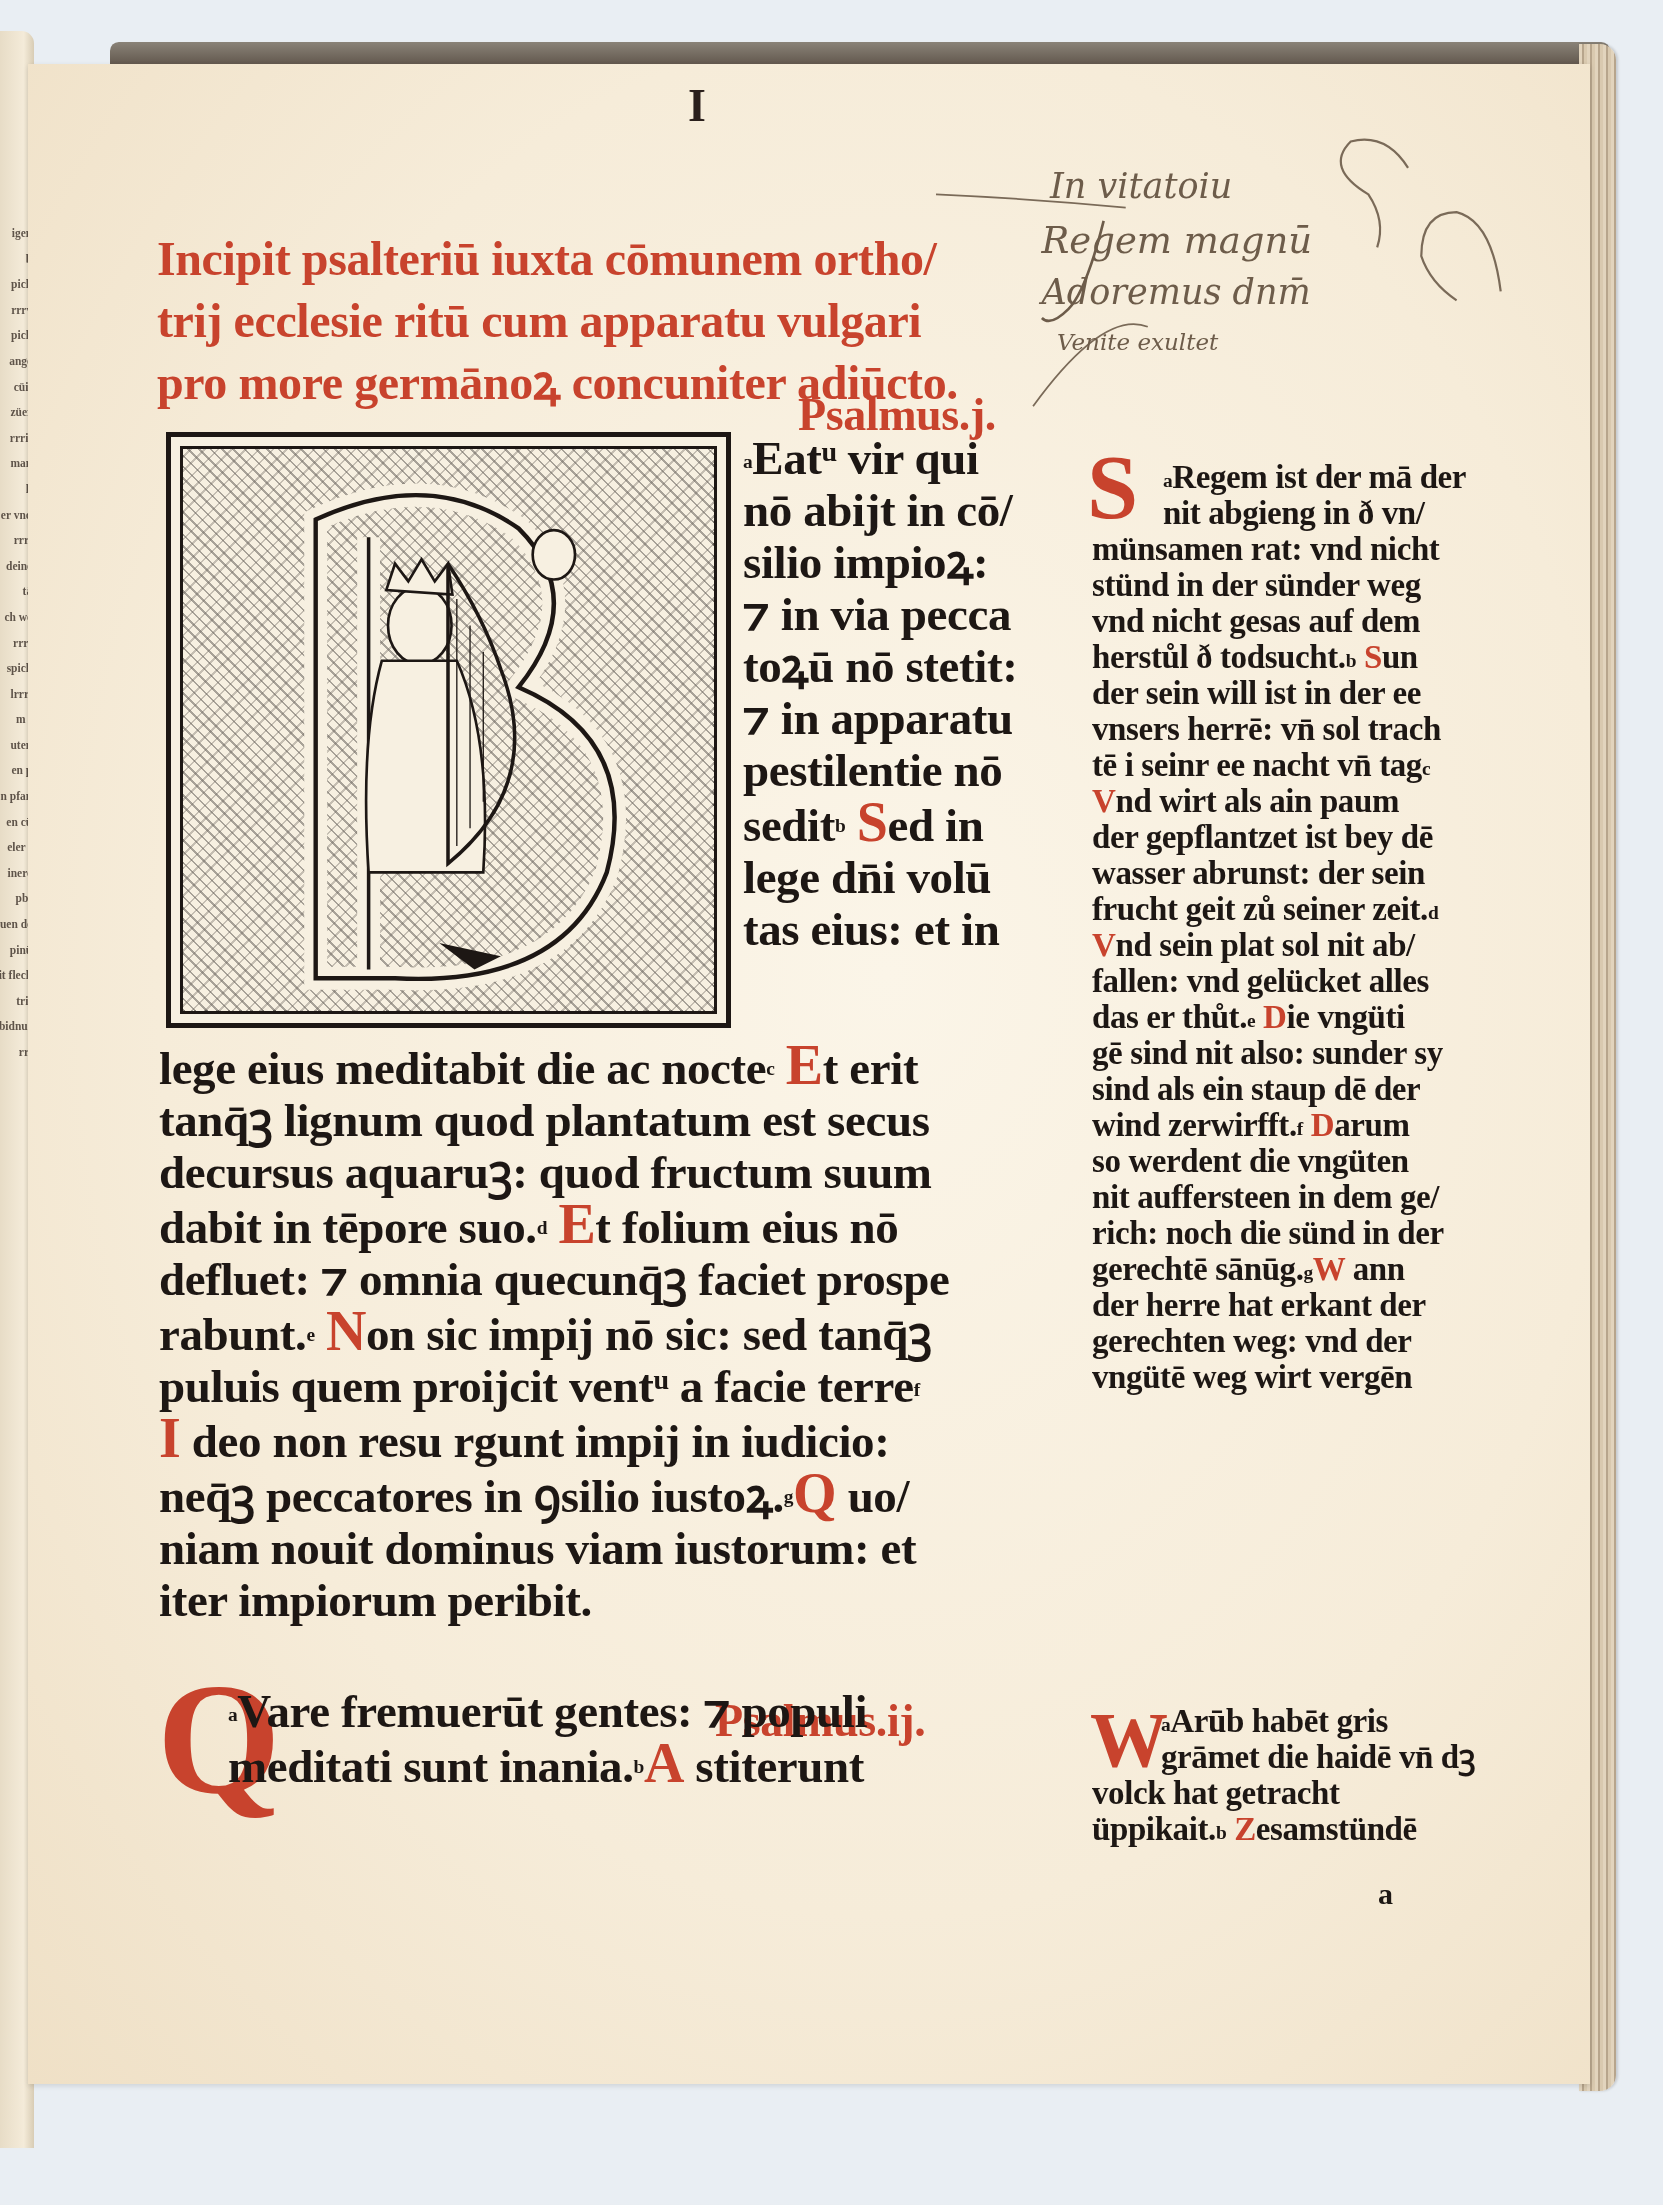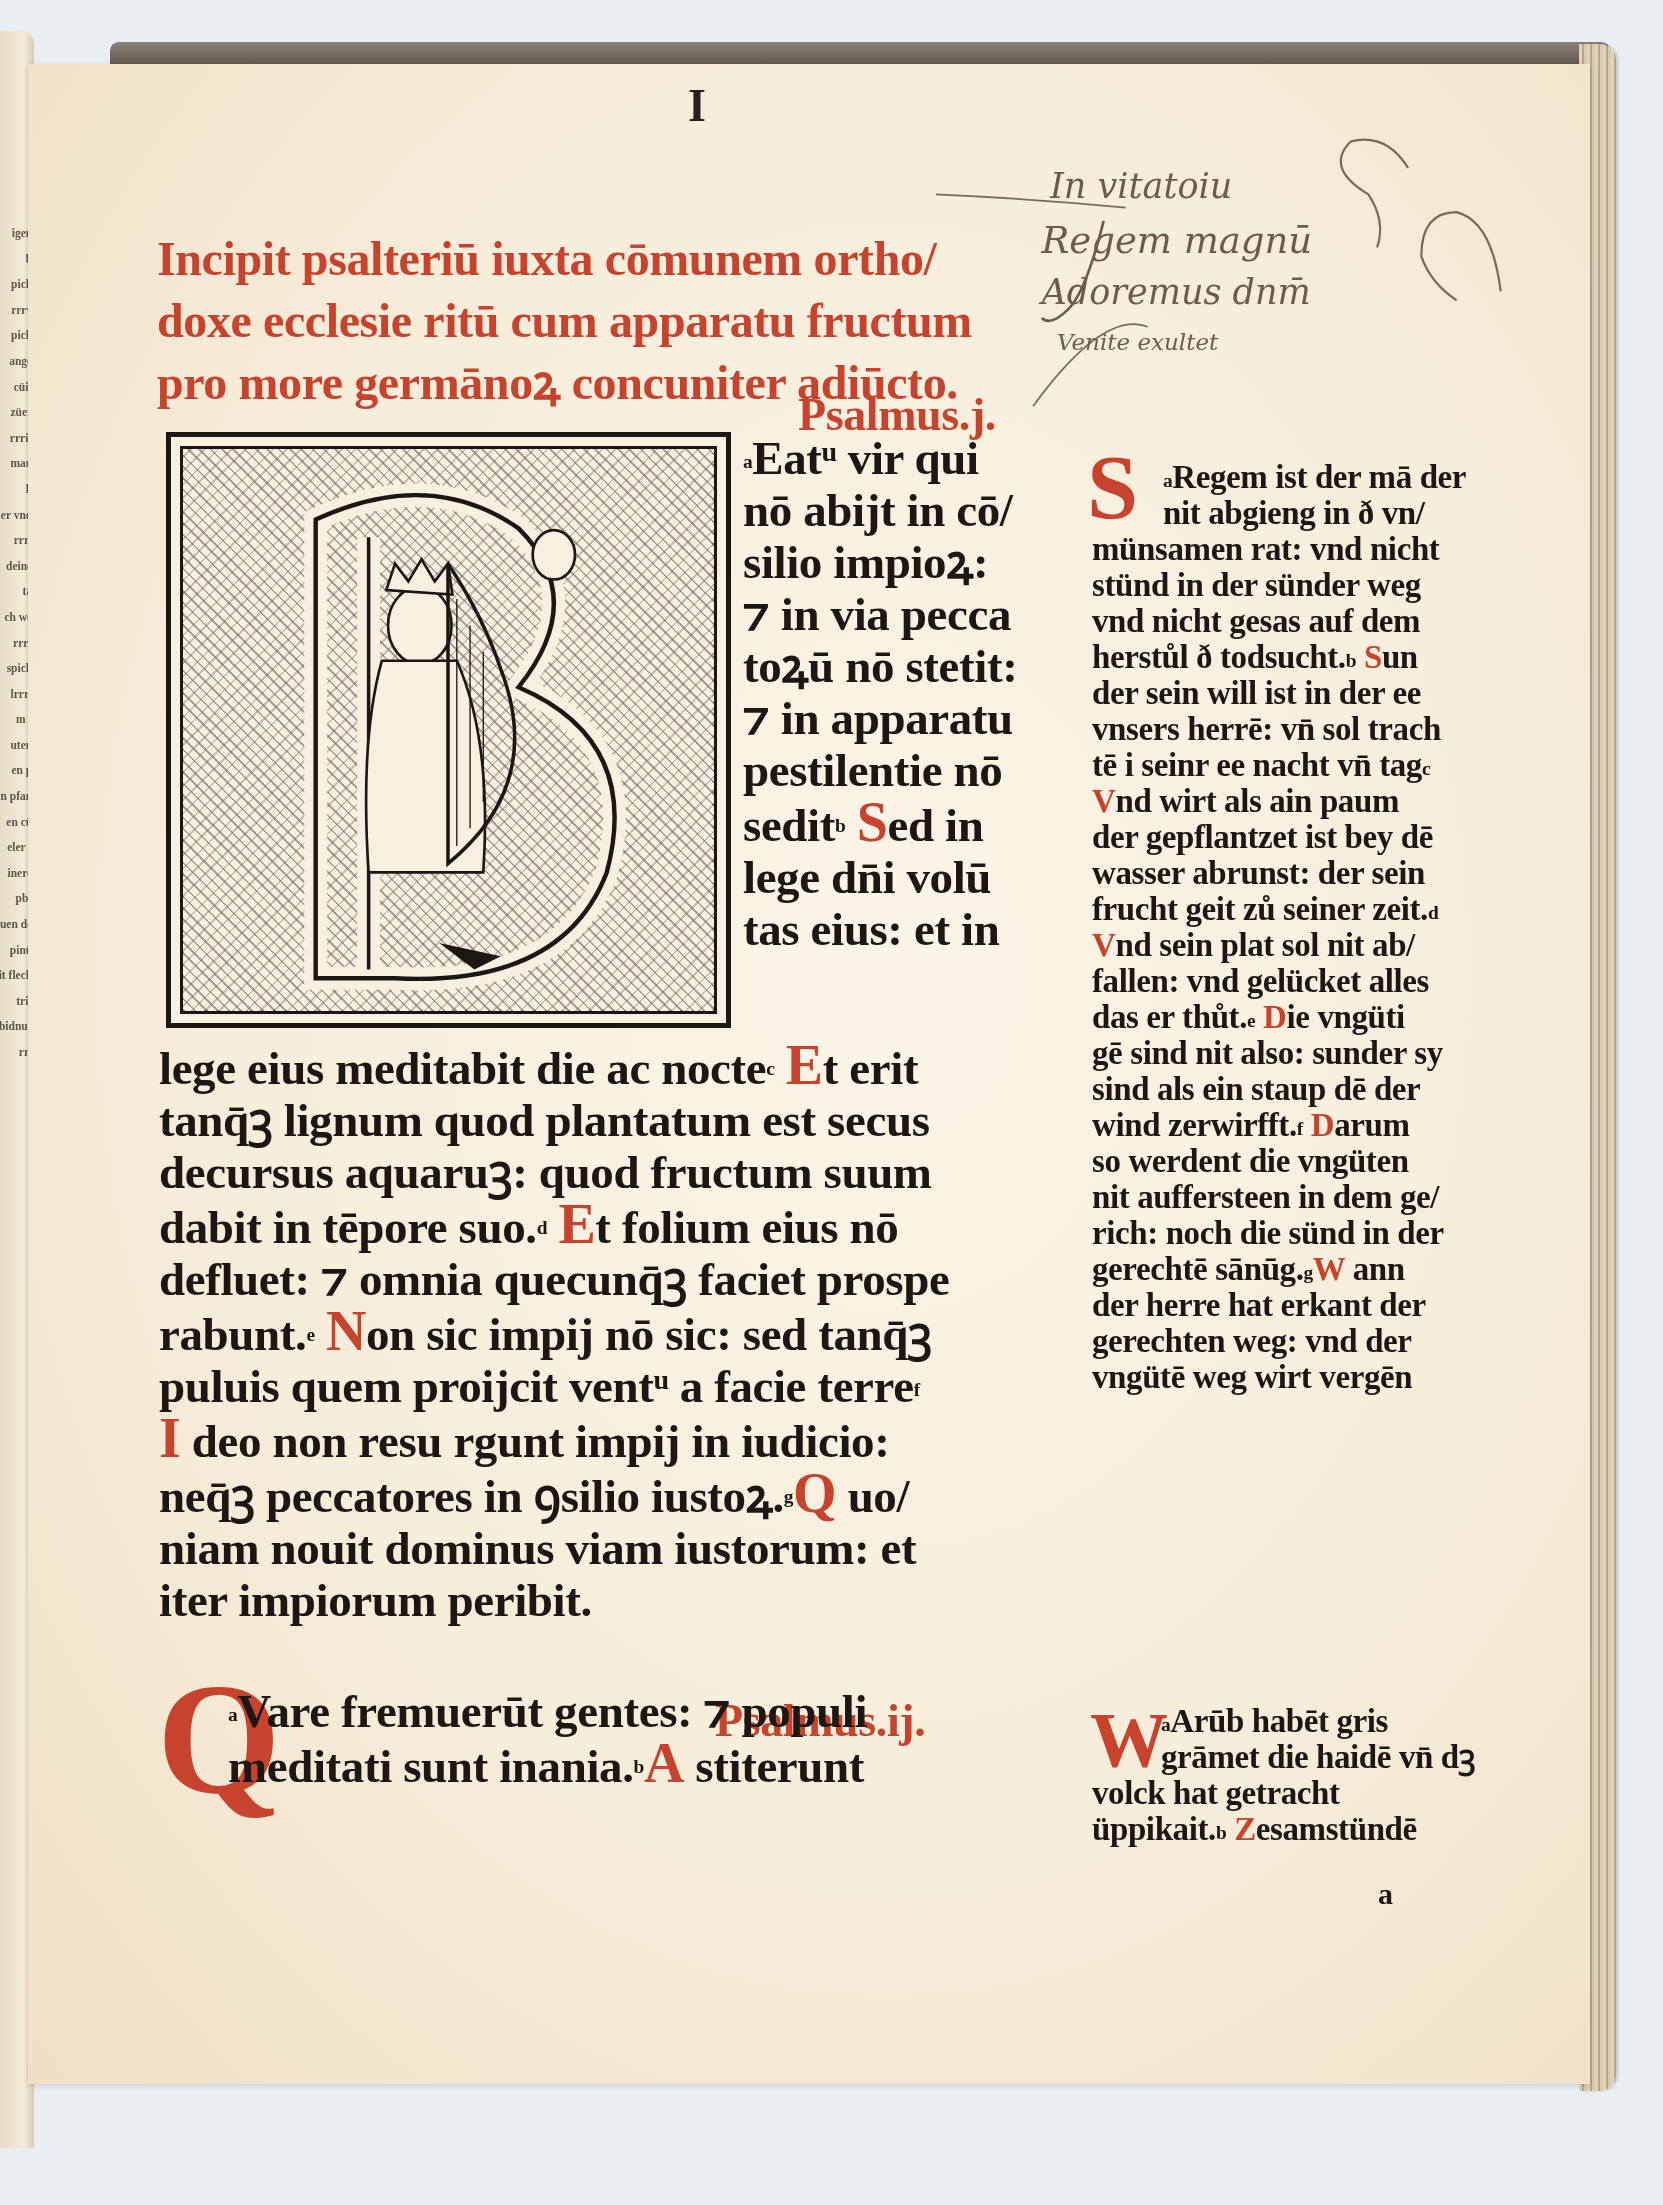--- a/index.html
+++ b/index.html
@@ -124,21 +124,21 @@
 bidnus
 rrl</div>
 </div>
 
 <div class="page"></div>
 
 <div class="folio gothic">I</div>
 
 <div class="heading gothic">
   <span class="line">Incipit psalteriū iuxta cōmunem ortho/</span>
-  <span class="line">doxe ecclesie ritū cum apparatu fructum</span>
+  <span class="line">trij ecclesie ritū cum apparatu vulgari</span>
   <span class="line">pro more germānoꝝ concuniter adiūcto.</span>
 </div>
 
 <div class="marginalia">
   <svg style="position:absolute;left:-88px;top:-53px" width="618" height="300" viewBox="0 0 700 340">
     <path d="M10 90 Q 120 95 225 105" stroke="#7a6a58" stroke-width="2" fill="none"></path>
     <path d="M545 60 Q 520 20 480 30 Q 450 60 500 90 Q 520 120 510 150" stroke="#7a6a58" stroke-width="2.5" fill="none"></path>
     <path d="M650 200 Q 640 120 600 110 Q 560 110 560 160 Q 570 190 600 210" stroke="#7a6a58" stroke-width="2.5" fill="none"></path>
     <path d="M200 120 Q 180 200 160 220 Q 140 240 130 230" stroke="#6d5c4a" stroke-width="3" fill="none"></path>
     <path d="M120 330 Q 200 220 250 240" stroke="#7a6a58" stroke-width="2" fill="none"></path>

